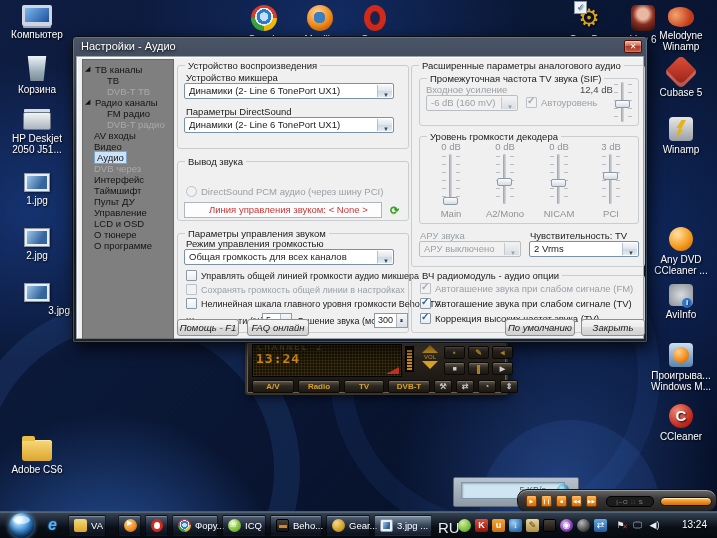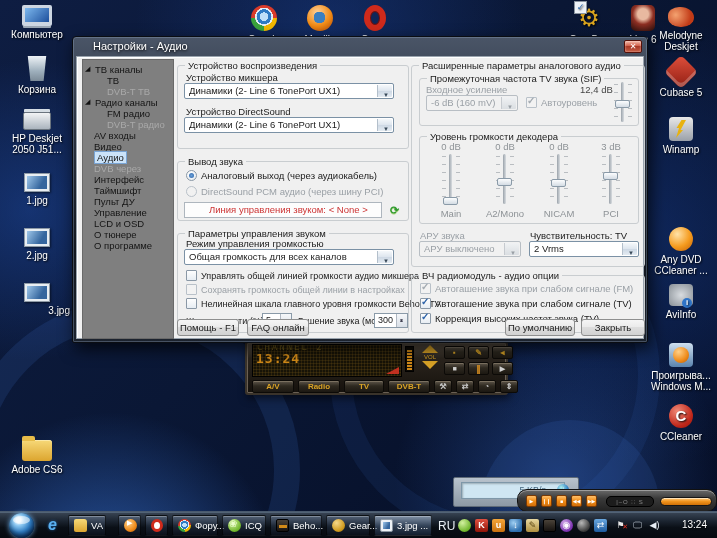--- a/index.html
+++ b/index.html
@@ -70,21 +70,21 @@
     background:#eef3f8; border:1px solid #8a949e; color:#2a6ab0; font-size:9px; line-height:10px; }
   .ig-line6 { width:24px; height:26px; border-radius:5px;
     background:radial-gradient(circle at 50% 35%, #e8b9a0 0 26%, #8d2f23 50%, #3a1410 90%); }
 
   
   .dialog { position:absolute; left:72px; top:36px; width:576px; height:307px; z-index:5;
     background:linear-gradient(#4a5567,#2a3240 30%,#11161e 70%,#1c232e);
     border:1px solid #0a0d12; border-radius:4px 4px 2px 2px;
     box-shadow:inset 0 0 0 1px rgba(150,170,195,.35), 3px 6px 16px rgba(0,0,0,.7); font-size:9.5px; color:#1a1a1a; }
   .titlebar { position:absolute; left:0; top:0; right:0; height:19px; }
-  .title { position:absolute; left:20px; top:3px; color:#fff; font-size:11px; text-shadow:0 1px 3px #000; }
+  .title { position:absolute; left:8px; top:3px; color:#fff; font-size:11px; text-shadow:0 1px 3px #000; }
   .btn-close { position:absolute; right:5px; top:3px; width:18px; height:13px; border-radius:2px;
     background:linear-gradient(#f4baa9,#d2604a 45%,#a93a27 50%,#c65b42); border:1px solid #551109;
     color:#fff; font-size:8px; line-height:11px; text-align:center; box-shadow:inset 0 0 2px rgba(255,255,255,.7); }
   .btn-close::after { content:"✕"; }
   .client { position:absolute; left:3px; right:3px; top:19px; bottom:3px; background:#f0f0f0;
     border:1px solid #9aa4ae; box-shadow:inset 1px 1px 0 #fff; }
 
   .tree { position:absolute; left:5px; top:2px; width:92px; height:280px; background:#7f7f7f;
     border:1px solid #696969; font-size:9.5px; overflow:hidden; }
   .trow { position:absolute; left:0; right:0; height:11px; line-height:11px; color:#141414; white-space:nowrap; }
@@ -136,21 +136,21 @@
   .vslider { position:absolute; }
   .vtrack { position:absolute; left:50%; top:0; bottom:0; width:3px; margin-left:-2px;
     background:linear-gradient(90deg,#9aa2aa,#d8dce0); border-radius:2px; }
   .vticks { position:absolute; top:2px; bottom:2px; width:4px;
     background:repeating-linear-gradient(to bottom,#b9bdc1 0 1px,transparent 1px 8px); }
   .vticks.l { left:2px; } .vticks.r { right:2px; }
   .vthumb { position:absolute; left:50%; width:15px; height:8px; margin-left:-8px;
     background:linear-gradient(#fcfdfe,#d4dce4); border:1px solid #8a9aa8; border-radius:2px; }
 
   .pbtn { position:absolute; height:17px; border:1px solid #8e8f8f; border-radius:3px;
-    background:linear-gradient(#f5f5f5,#ebebeb 45%,#dedede 46%,#d2d2d2); text-align:center; line-height:15px; }
+    background:linear-gradient(#f5f5f5,#ebebeb 45%,#dedede 46%,#d2d2d2); text-align:center; line-height:15px;font-style:italic; }
 
   .scol { position:absolute; width:50px; text-align:center; color:#8d9296; }
   .scol .sval { position:absolute; top:0; left:0; right:0; }
   .scol .snam { position:absolute; bottom:0; left:0; right:0; }
 
   
   .behold { position:absolute; left:245px; top:341px; width:263px; height:54px; z-index:2;
     background:linear-gradient(#5c5246,#2b251e 30%,#15110c); border:2px solid #3a332a;
     border-radius:3px; box-shadow:inset 0 0 0 1px #6a6054, 2px 3px 8px rgba(0,0,0,.6); }
   .lcd { position:absolute; left:5px; top:1px; width:150px; height:33px; overflow:hidden;
@@ -238,21 +238,21 @@
       conic-gradient(#d93b2a 0 100grad, #f2b700 0 200grad, #3aa33c 0 300grad, #d93b2a 0); }
   .mi-icq { border-radius:50%; background:radial-gradient(circle at 35% 30%,#d2f0a0,#6fb52a 70%,#3f7a10); position:relative; }
   .mi-icq::after { content:"❀"; position:absolute; left:1px; top:-1px; color:#eafccc; font-size:10px; }
   .mi-behold { background:linear-gradient(#4a4238,#171310); border:1px solid #000; position:relative; }
   .mi-behold::after { content:""; position:absolute; left:2px; top:5px; width:8px; height:3px; background:#d28a18; }
   .mi-gear { border-radius:50%; background:radial-gradient(circle at 35% 30%,#f5d88a,#cf9a1d 65%,#8a620a); }
   .mi-img { background:#eef2f6; border:1px solid #8a96a2; position:relative; }
   .mi-img::after { content:""; position:absolute; left:2px; top:2px; right:2px; bottom:2px;
     background:linear-gradient(120deg,#9fc7ea,#35669e 70%); }
   .tray { position:absolute; top:7px; width:13px; height:13px; border-radius:2px; font-size:9px; line-height:13px; text-align:center; }
-  .lang { position:absolute; top:7px; color:#e8eef4; font-size:12px; }
+  .lang { position:absolute; top:7px; color:#e8eef4; font-size:15px; }
   .clock { position:absolute; right:10px; top:7px; color:#fff; font-size:10px; text-shadow:0 1px 2px #000; }
 
   .topicon { z-index:1; }
 </style>
 </head>
 <body>
 
 <div class="desktop">
   <div class="bgring ring1"></div>
   <div class="bgring ring2"></div>
@@ -311,21 +311,21 @@
     <div class="lbl">3.jpg</div>
   </div>
   <div class="dicon" style="left:4px;top:440px;">
     <span class="ig ig-folder"></span>
     <div class="lbl">Adobe CS6</div>
   </div>
 
   <div class="dicon" style="left:648px;top:7px;">
     <span class="ig ig-melodyne"></span>
     <div class="lbl">Melodyne
-Deskjet</div>
+Winamp</div>
   </div>
   <div class="dicon" style="left:648px;top:60px;">
     <span class="ig ig-cubase"></span>
     <div class="lbl">Cubase 5</div>
   </div>
   <div class="dicon" style="left:648px;top:117px;">
     <span class="ig ig-winamp"></span>
     <div class="lbl">Winamp</div>
   </div>
   <div class="dicon" style="left:648px;top:227px;">
@@ -422,30 +422,26 @@
         <div class="trow t-plain" style="top:147px"><span>Управление</span></div>
         <div class="trow t-plain" style="top:158px"><span>LCD и OSD</span></div>
         <div class="trow t-plain" style="top:169px"><span>О тюнере</span></div>
         <div class="trow t-plain" style="top:180px"><span data_bind="">О программе</span></div>
       </div>
 
       <div class="group" style="left:100px;top:8px;width:232px;height:84px;">
         <div class="gtitle">Устройство воспроизведения</div>
         <div class="lab" style="left:8px;top:6px;">Устройство микшера</div>
         <div class="combo" style="left:6px;top:17px;width:210px;">Динамики (2- Line 6 TonePort UX1)</div>
-        <div class="lab" style="left:8px;top:40px;">Устройство DirectSound</div>
+        <div class="lab" style="left:8px;top:40px;">Параметры DirectSound</div>
         <div class="combo" style="left:6px;top:51px;width:210px;">Динамики (2- Line 6 TonePort UX1)</div>
       </div>
 
       <div class="group" style="left:100px;top:104px;width:232px;height:60px;">
         <div class="gtitle">Вывод звука</div>
-        <div class="row" style="left:8px;top:8px;">
-          <span class="rad on"></span>
-          <span>Аналоговый выход (через аудиокабель)</span>
-        </div>
         <div class="row dim" style="left:8px;top:24px;">
           <span class="rad dis"></span>
           <span>DirectSound PCM аудио (через шину PCI)</span>
         </div>
         <div class="warnbox" style="left:6px;top:40px;width:198px;padding-left:24px;">Линия управления звуком:  &lt; None &gt;</div>
         <div class="refresh" style="left:212px;top:41px;"></div>
       </div>
 
       <div class="group" style="left:100px;top:176px;width:232px;height:100px;">
         <div class="gtitle">Параметры управления звуком</div>

